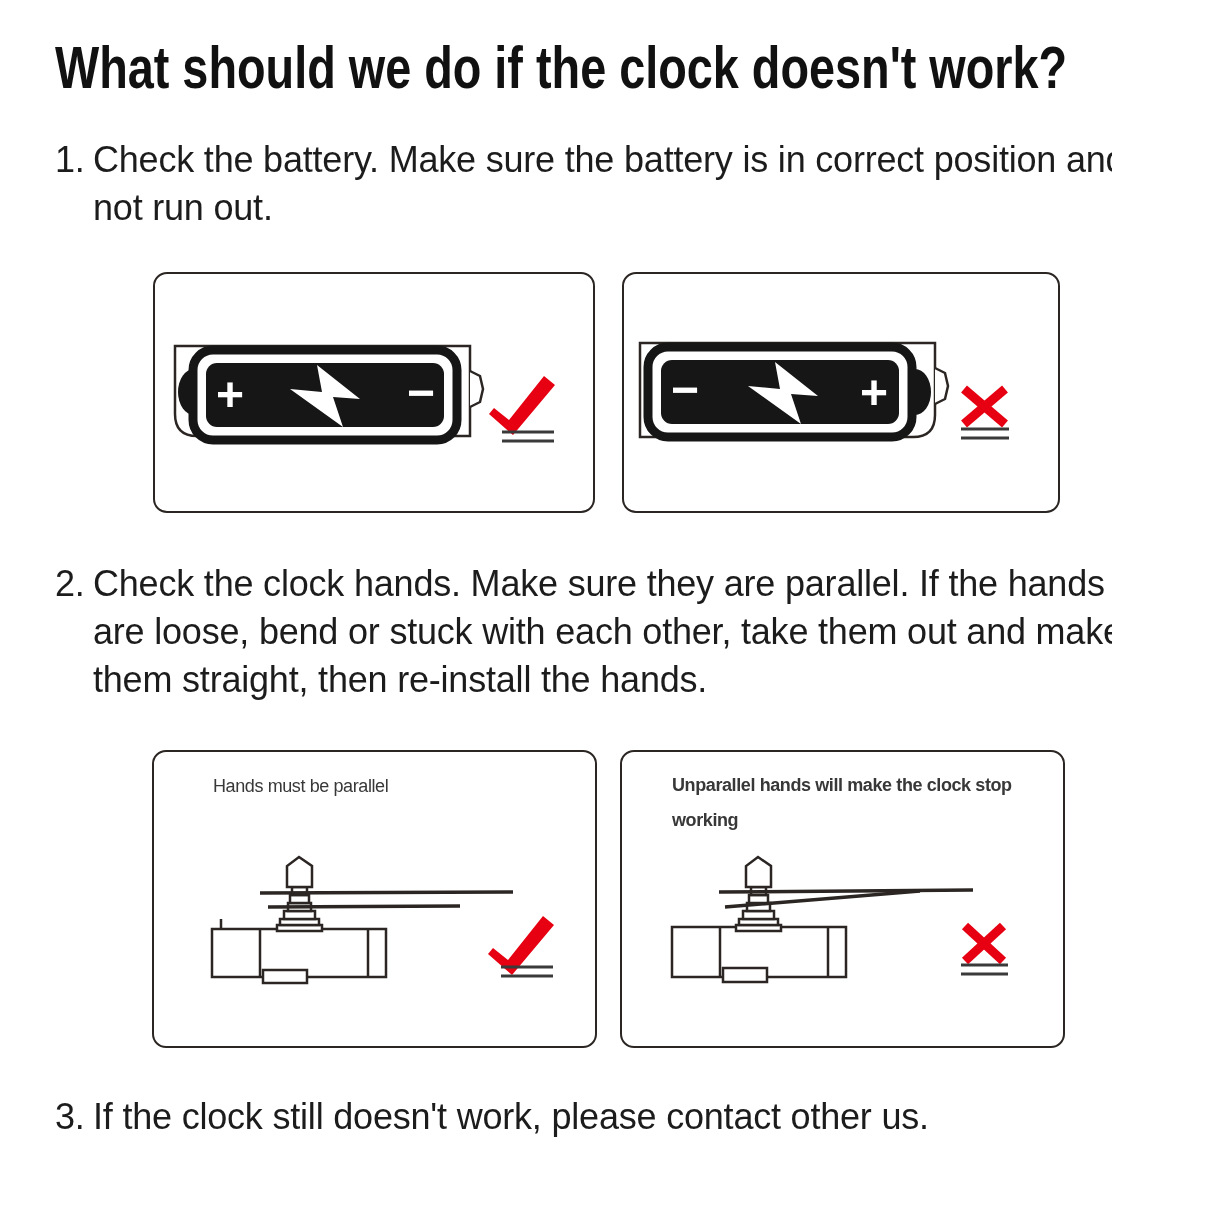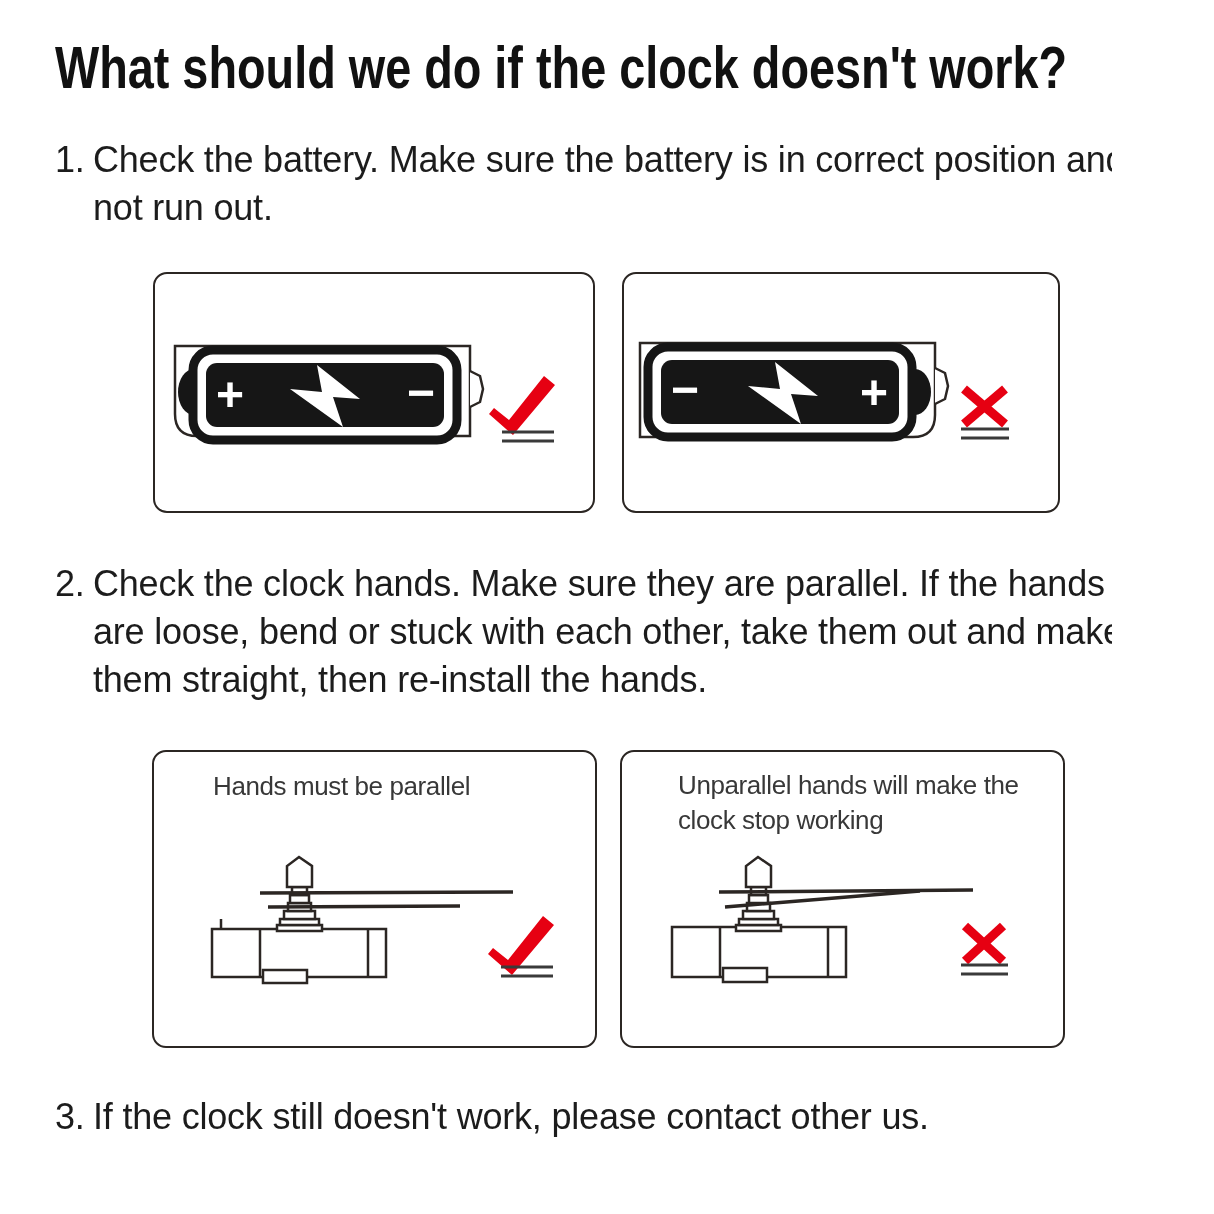--- a/index.html
+++ b/index.html
@@ -24,25 +24,25 @@
   .step3 { top:1093px; }
   .figbox {
     position:absolute; border:2.5px solid #2b2623; border-radius:14px; background:#fff;
   }
   .figbox svg { position:absolute; left:-2.5px; top:-2.5px; }
   .box1 { left:153px; top:272px; width:442px; height:241px; }
   .box2 { left:622px; top:272px; width:438px; height:241px; }
   .box3 { left:152px; top:750px; width:445px; height:298px; }
   .box4 { left:620px; top:750px; width:445px; height:298px; }
   .figlabel {
-    position:absolute; font-size:26px; line-height:35px; letter-spacing:-0.4px;
+    position:absolute; font-size:18px; line-height:35px; letter-spacing:-0.4px;
     color:#383838; font-weight:500;
   }
   .label3 { left:59px; top:17px; white-space:nowrap; }
-  .label4 { left:56px; top:16px; width:385px; }
+  .label4 { left:50px; top:16px; width:385px;font-weight:bold; }
   .stroke { stroke:#2b2623; fill:#ffffff; }
   .hand  { stroke:#2b2623; }
   .uline { stroke:#3a3a3a; stroke-width:3; }
 </style>
 </head>
 <body>
 
 <div class="page">
 
   <h1 class="title">What should we do if the clock doesn't work?</h1>

